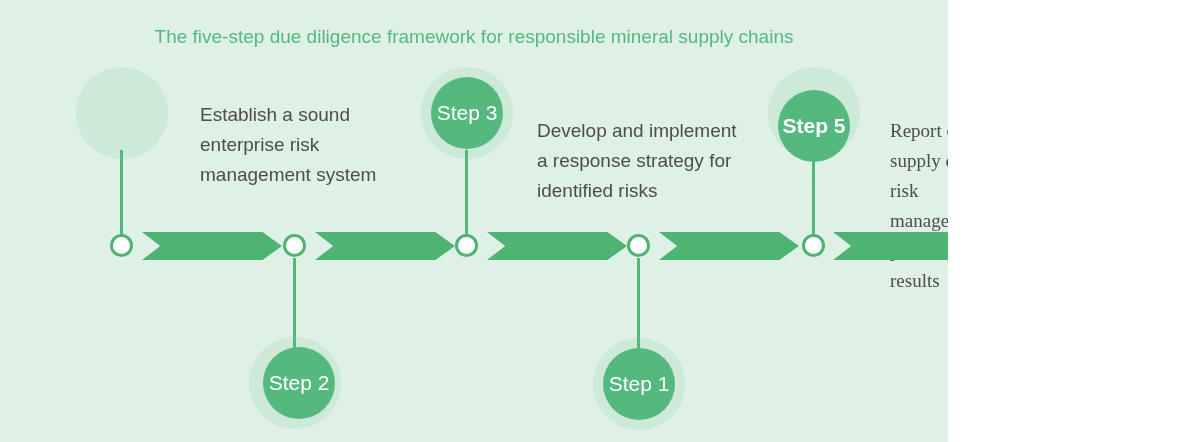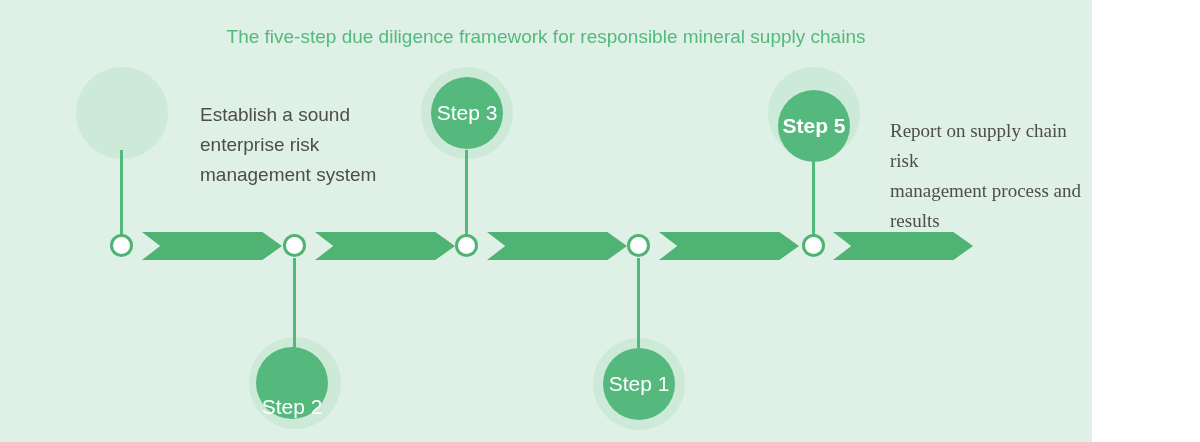--- a/index.html
+++ b/index.html
@@ -1,18 +1,18 @@
 <!DOCTYPE html>
 <html><head>
 <meta charset="utf-8">
 <style>
   html,body{margin:0;padding:0;}
   .canvas{
     position:relative;
-    width:1092px;height:442px;
+    width:948px;height:442px;
     background:#dff0e6;
     font-family:"Liberation Sans",sans-serif;
     overflow:hidden;
   }
   .title{
     position:absolute;top:26px;left:0;right:0;
     text-align:center;
     font-size:19px;
     color:#53ba7e;
   }
@@ -68,33 +68,36 @@
   <div class="connector" style="left:120px;top:150px;height:85px;"></div>
   <div class="desc" style="left:200px;top:100px;">Establish a sound
 enterprise risk
 management system</div>
 
   <div class="halo" style="left:421px;top:67px;"></div>
   <div class="connector" style="left:465px;top:150px;height:85px;"></div>
   <div class="step-circle" style="left:431px;top:77px;">
     <span>Step 3</span>
   </div>
+  <div class="desc" style="left:537px;top:116px;">Develop and implement
+a response strategy for
+identified risks</div>
 
   <div class="halo" style="left:768px;top:67px;"></div>
   <div class="connector" style="left:812px;top:150px;height:85px;"></div>
   <div class="step-circle" style="left:778px;top:90px;font-weight:bold;">
     <span>Step 5</span>
   </div>
   <div class="desc" style="left:890px;top:116px;font-family:Liberation Serif, serif;">Report on supply chain risk
 management process and
 results</div>
 
   <div class="halo" style="left:249px;top:337px;"></div>
   <div class="connector" style="left:293px;top:258px;height:90px;"></div>
-  <div class="step-circle" style="left:256px;top:347px;align-items:flex-end;">
+  <div class="step-circle" style="left:263px;top:347px;">
     <span>Step 2</span>
   </div>
 
   <div class="halo" style="left:593px;top:338px;"></div>
   <div class="connector" style="left:637px;top:258px;height:90px;"></div>
   <div class="step-circle" style="left:603px;top:348px;">
     <span>Step 1</span>
   </div>
 
   <div class="arrow" style="left:142px;"></div>

